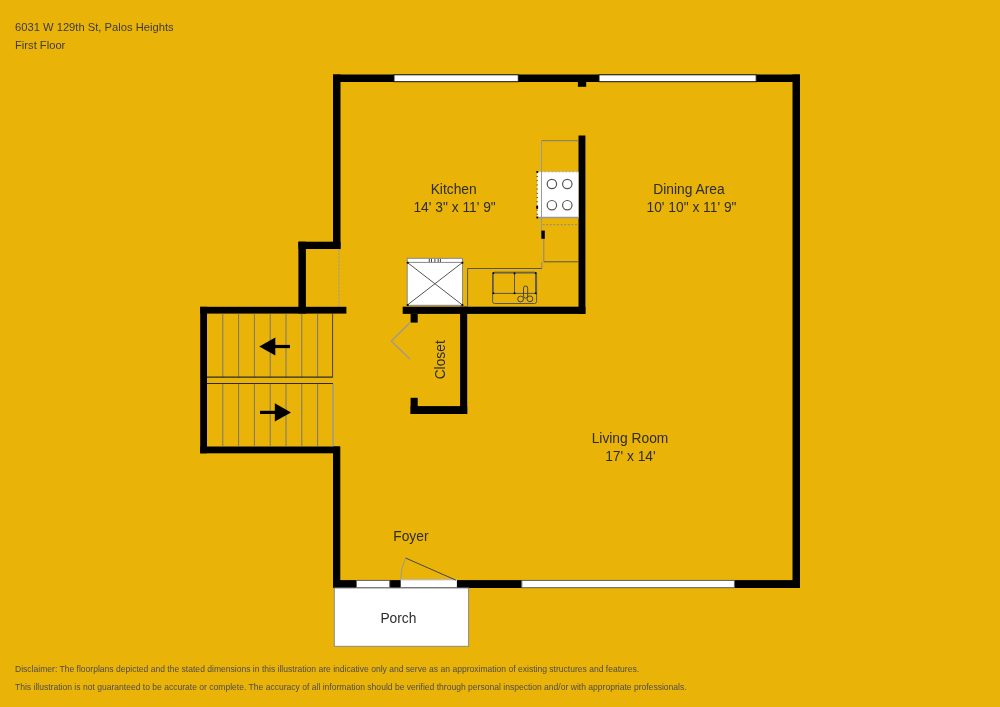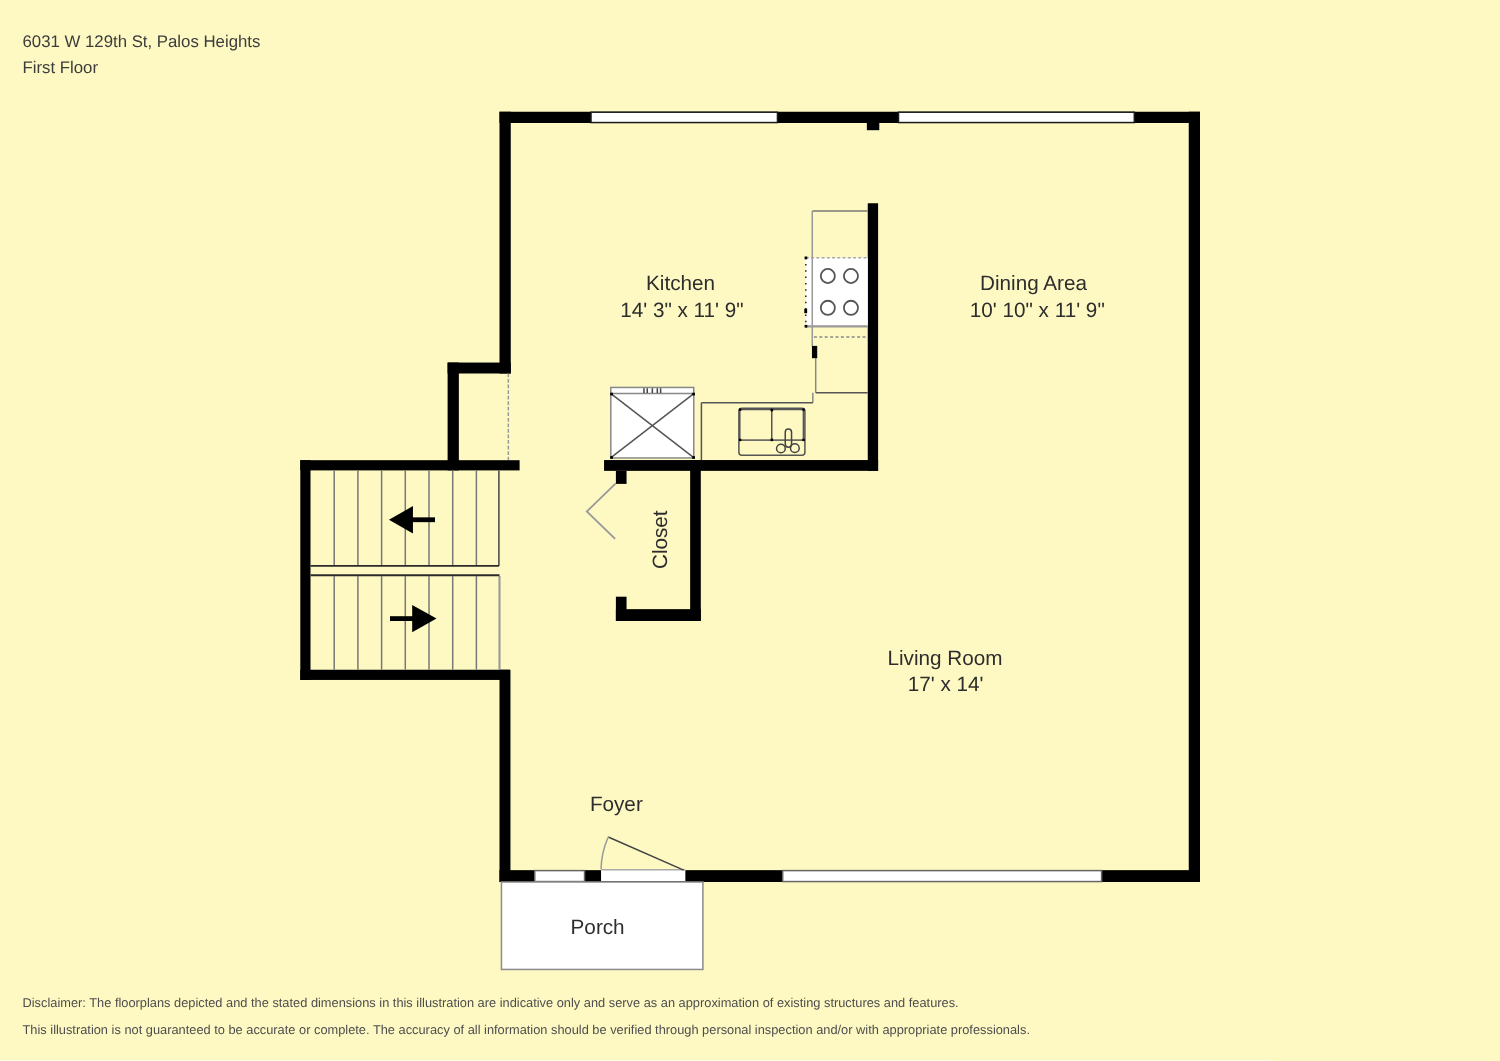--- a/index.html
+++ b/index.html
@@ -1,16 +1,16 @@
 <!DOCTYPE html>
 <html><head>
 <meta charset="utf-8">
 <style>
   html,body{margin:0;padding:0;background:#ffffff;}
-  #page{position:relative;width:1000px;height:707px;background:#fef9c3;overflow:hidden;
+  #page{position:relative;width:1000px;height:707px;background:#eab308;overflow:hidden;
         font-family:"Liberation Sans",sans-serif;}
   svg{position:absolute;left:0;top:0;}
   .lbl{font-family:"Liberation Sans",sans-serif;}
 </style>
 </head>
 <body>
 <div id="page">
 <svg width="1000" height="707" viewBox="0 0 1000 707">
 
   <g>

